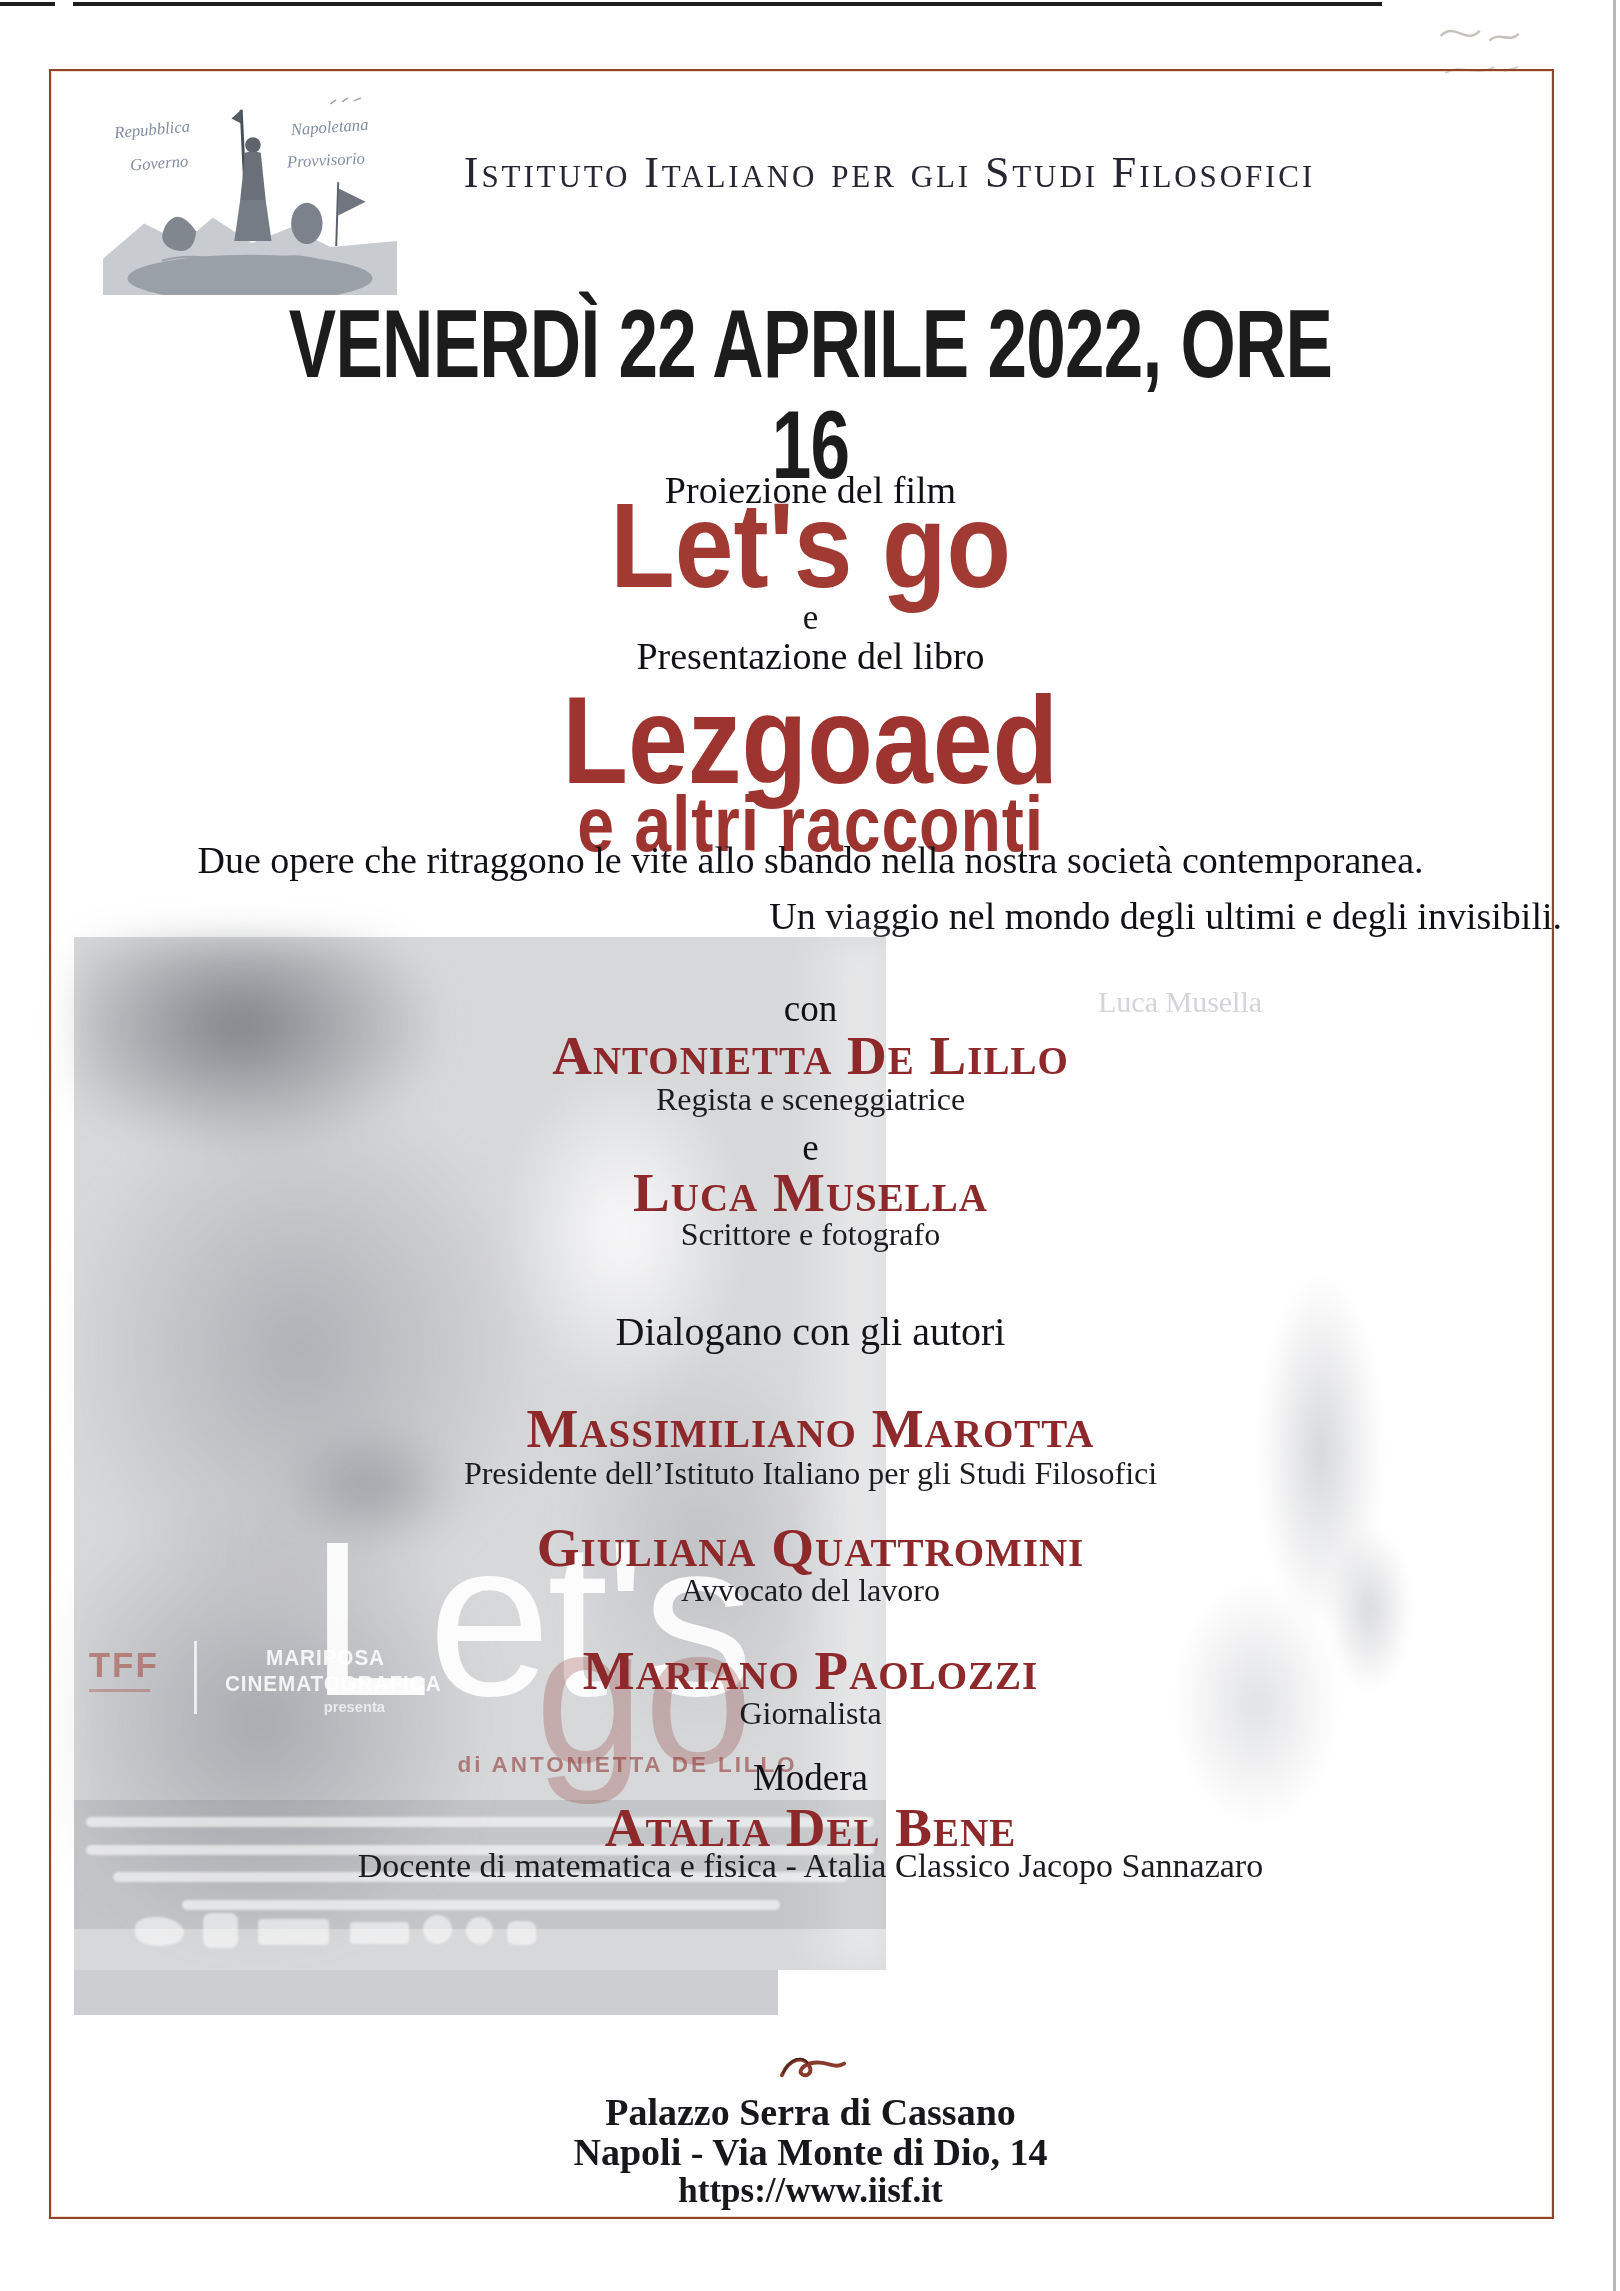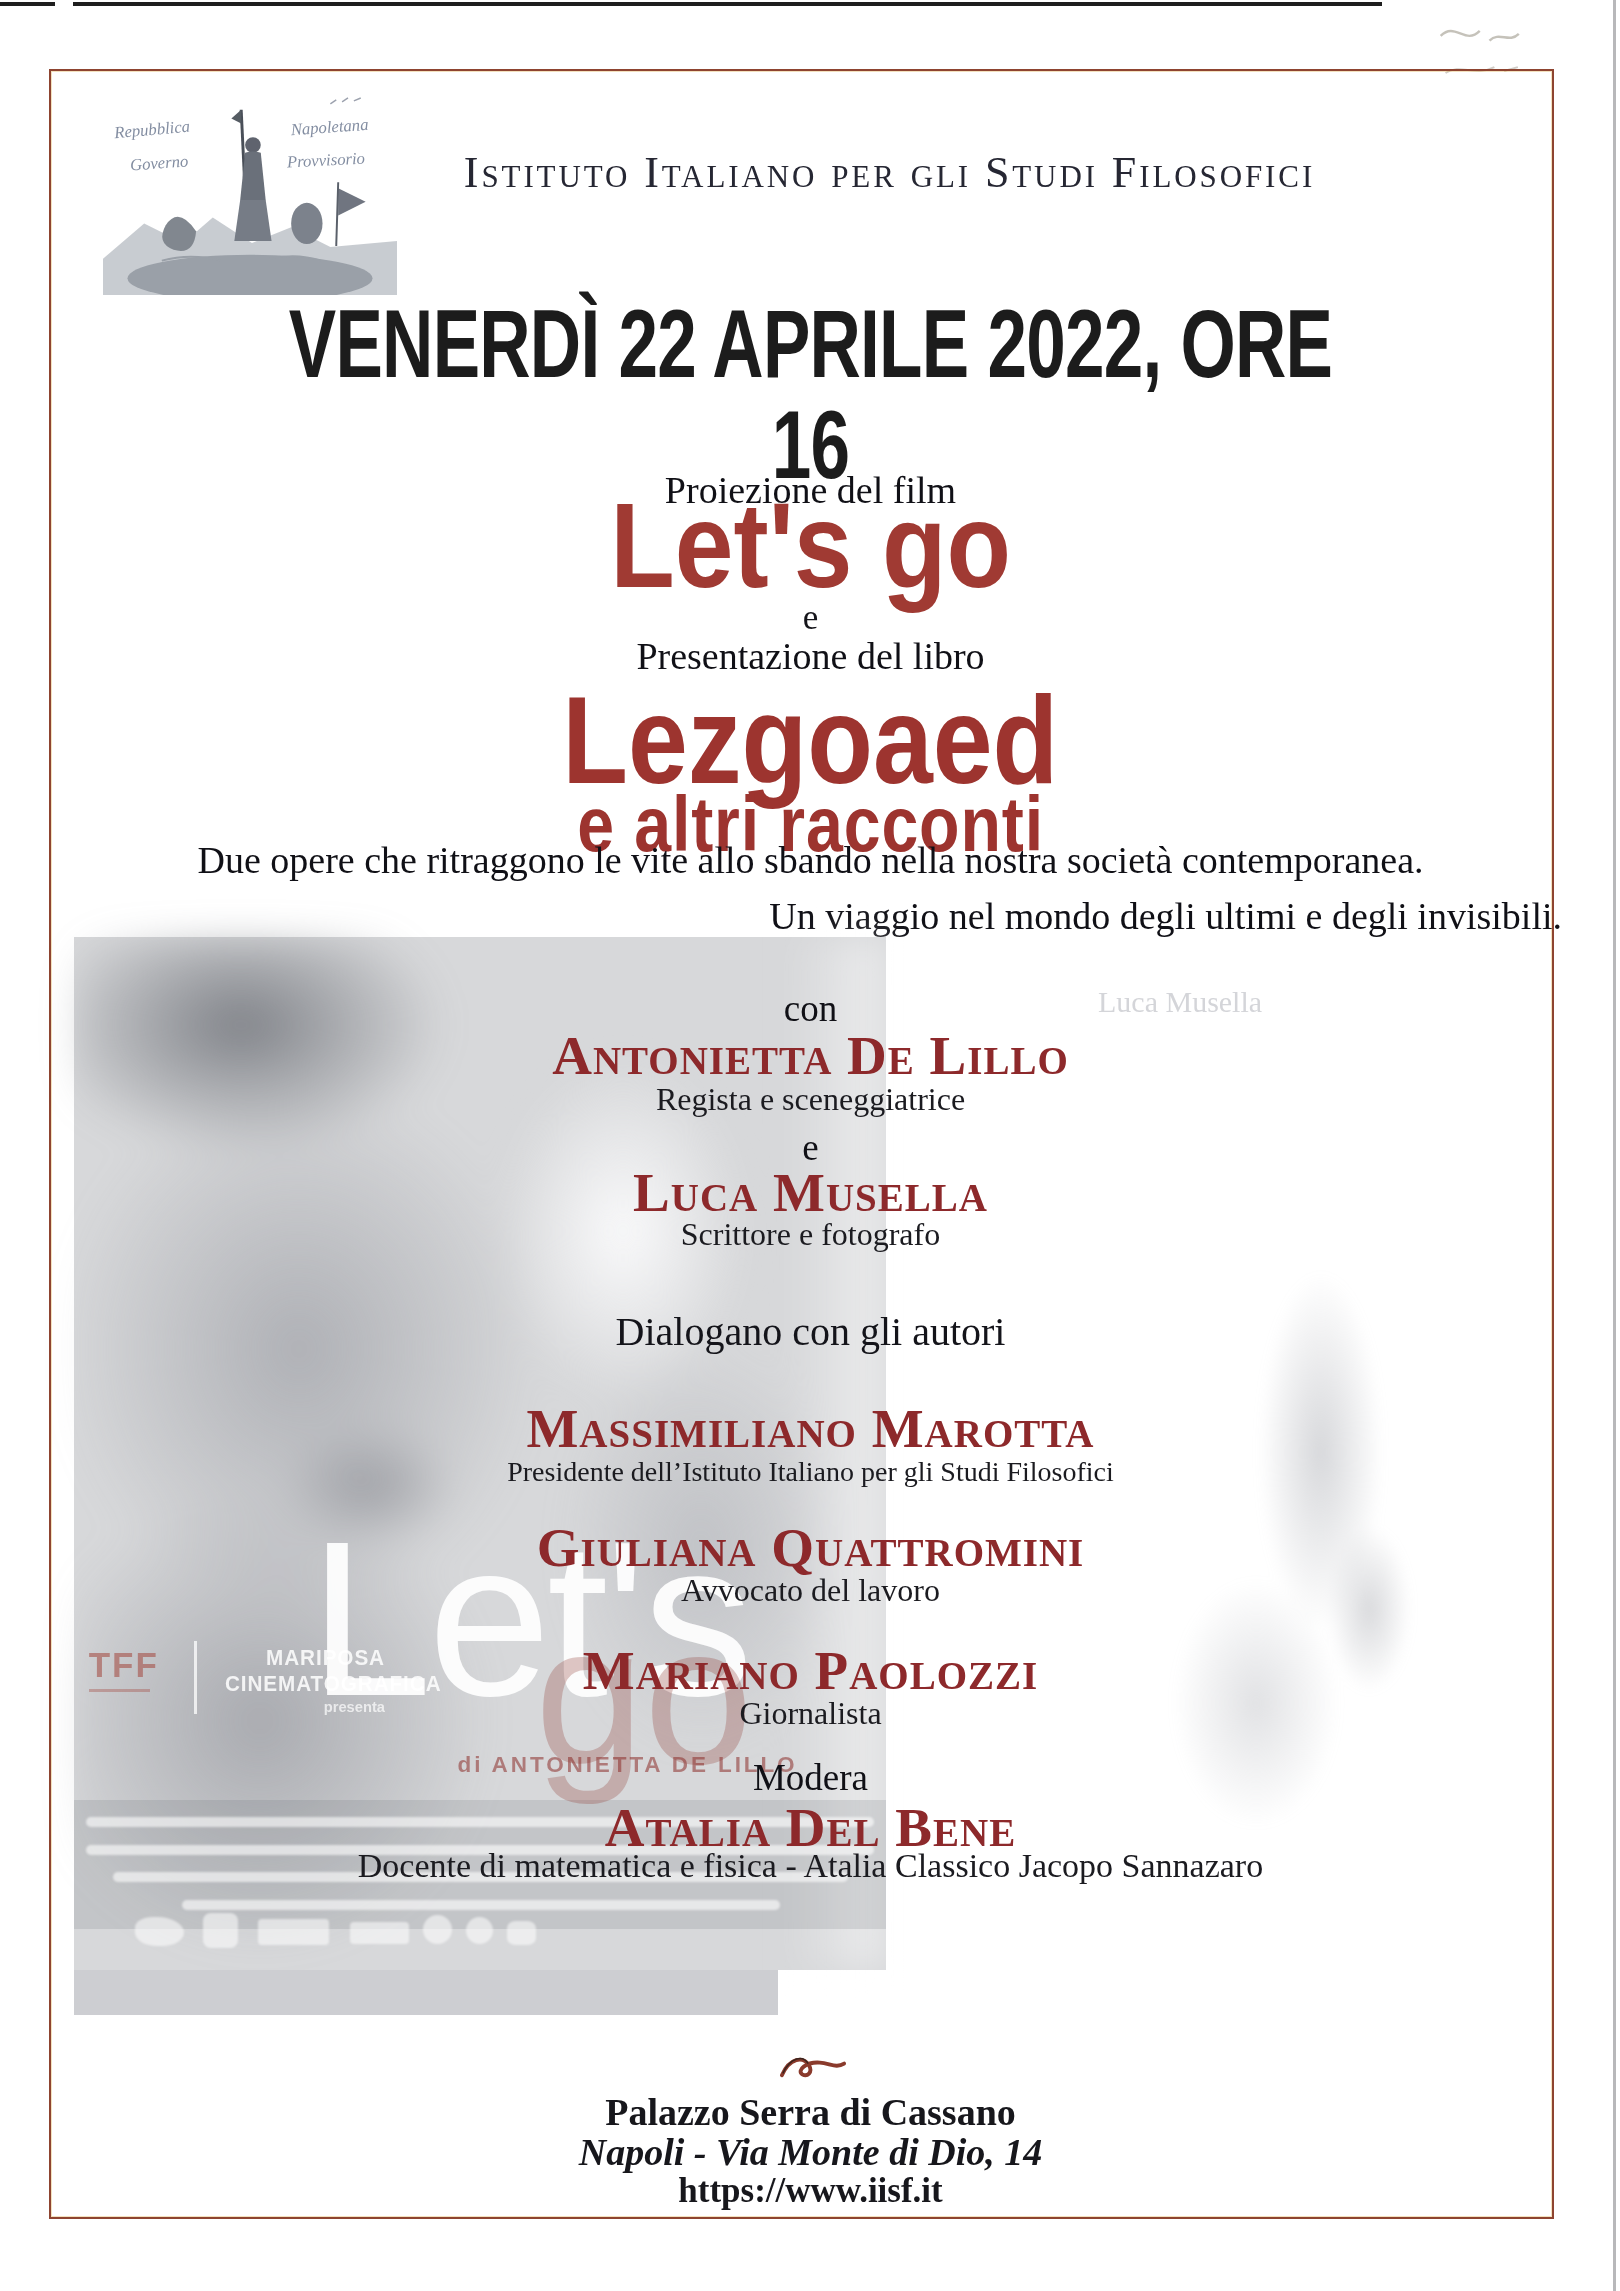--- a/index.html
+++ b/index.html
@@ -41,32 +41,32 @@
   .with-label{top:990px;}
   .name{font-variant:small-caps;font-weight:bold;font-size:55px;color:#8d292b;letter-spacing:1px;}
   .guest1-name{top:1027px;}
   .role{font-size:32px;color:#1b1b20;}
   .guest1-role{top:1083px;}
   .and-label{top:1129px;}
   .guest2-name{top:1164px;}
   .guest2-role{top:1218px;}
   .dialog-heading{top:1311px;font-size:40px;}
   .s1-name{top:1400px;}
-  .s1-role{top:1457px;font-size:28px;}
+  .s1-role{top:1457px;font-size:32px;}
   .s2-name{top:1519px;}
   .s2-role{top:1574px;}
   .s3-name{top:1642px;}
   .s3-role{top:1697px;}
   .modera{top:1759px;}
   .mod-name{top:1799px;}
   .mod-role{top:1848px;font-size:34px;}
   
   .ornament{position:absolute;left:774px;top:2050px;}
   .venue{top:2093px;font-weight:bold;font-size:38px;color:#17171c;}
-  .address{top:2133px;font-weight:bold;font-size:38px;color:#17171c;font-style:italic;}
+  .address{top:2133px;font-weight:bold;font-size:38px;color:#17171c;}
   .website{top:2173px;font-weight:bold;font-size:35px;color:#17171c;}
   
   .poster{position:absolute;left:74px;top:937px;width:812px;height:1033px;background:#d7d8da;}
   .poster::before{content:"";position:absolute;inset:0;filter:blur(17.6px);
     background:
       radial-gradient(ellipse 294px 186px at 167px 88px,  rgba(105,108,115,.80), transparent 70%),
       radial-gradient(ellipse 333px 372px at 225px 412px, rgba(148,150,157,.60), transparent 72%),
       radial-gradient(ellipse 176px 245px at 549px 294px, rgba(252,252,253,.95), transparent 70%),
       radial-gradient(ellipse 127px 88px  at 294px 549px, rgba(110,112,120,.50), transparent 70%),
       radial-gradient(ellipse 323px 323px at 186px 784px, rgba(130,132,140,.55), transparent 72%),

